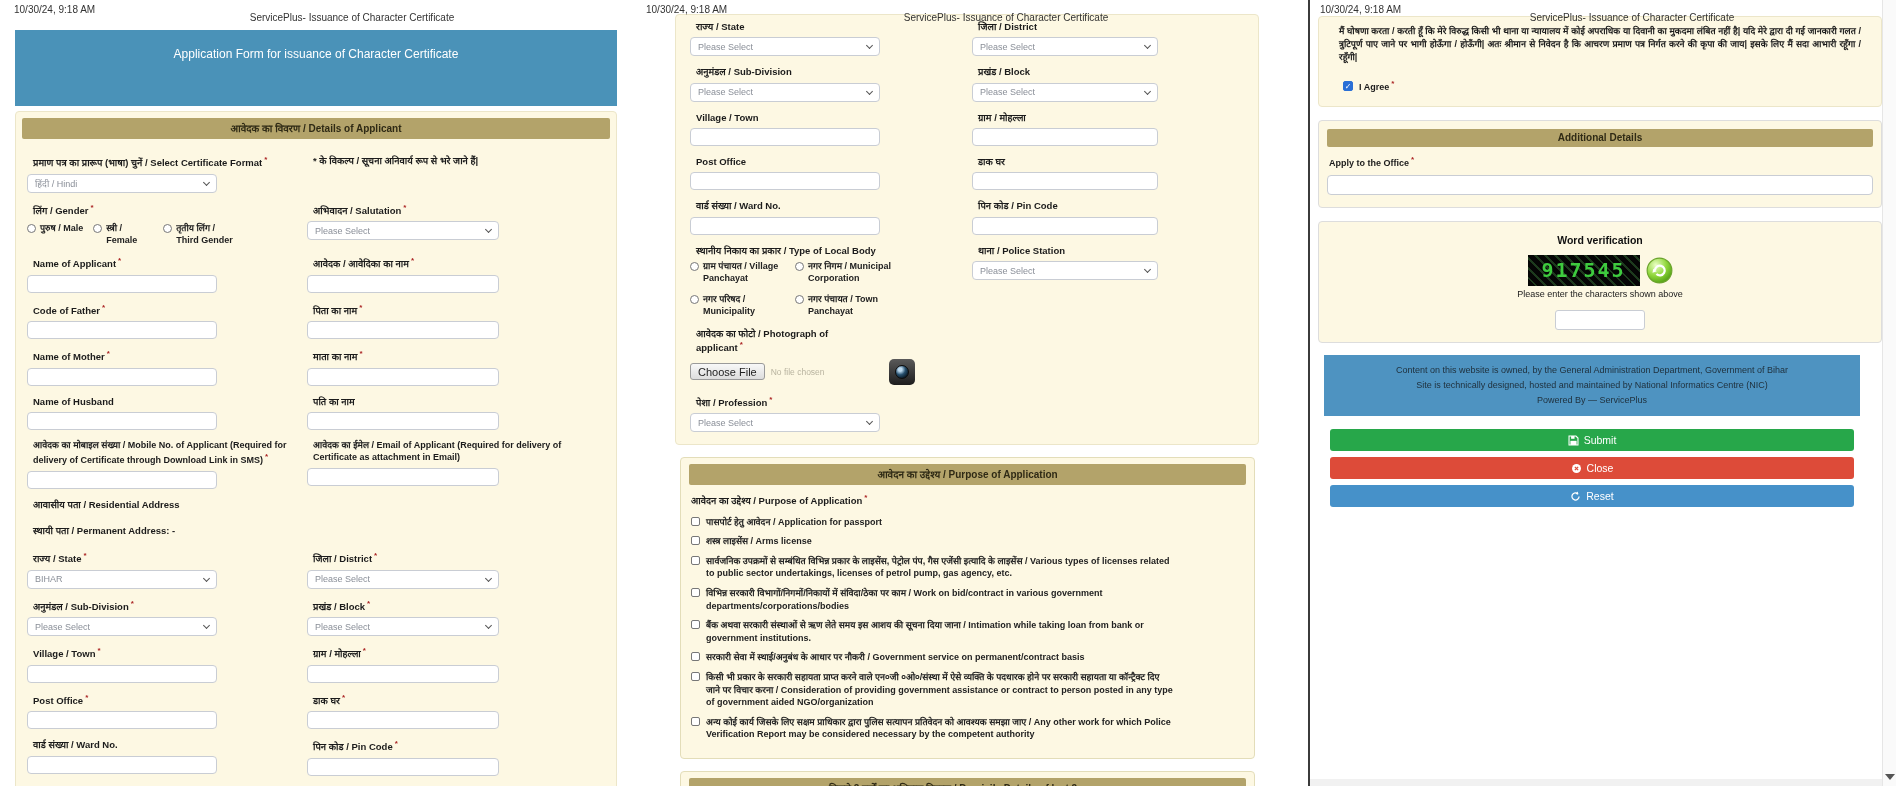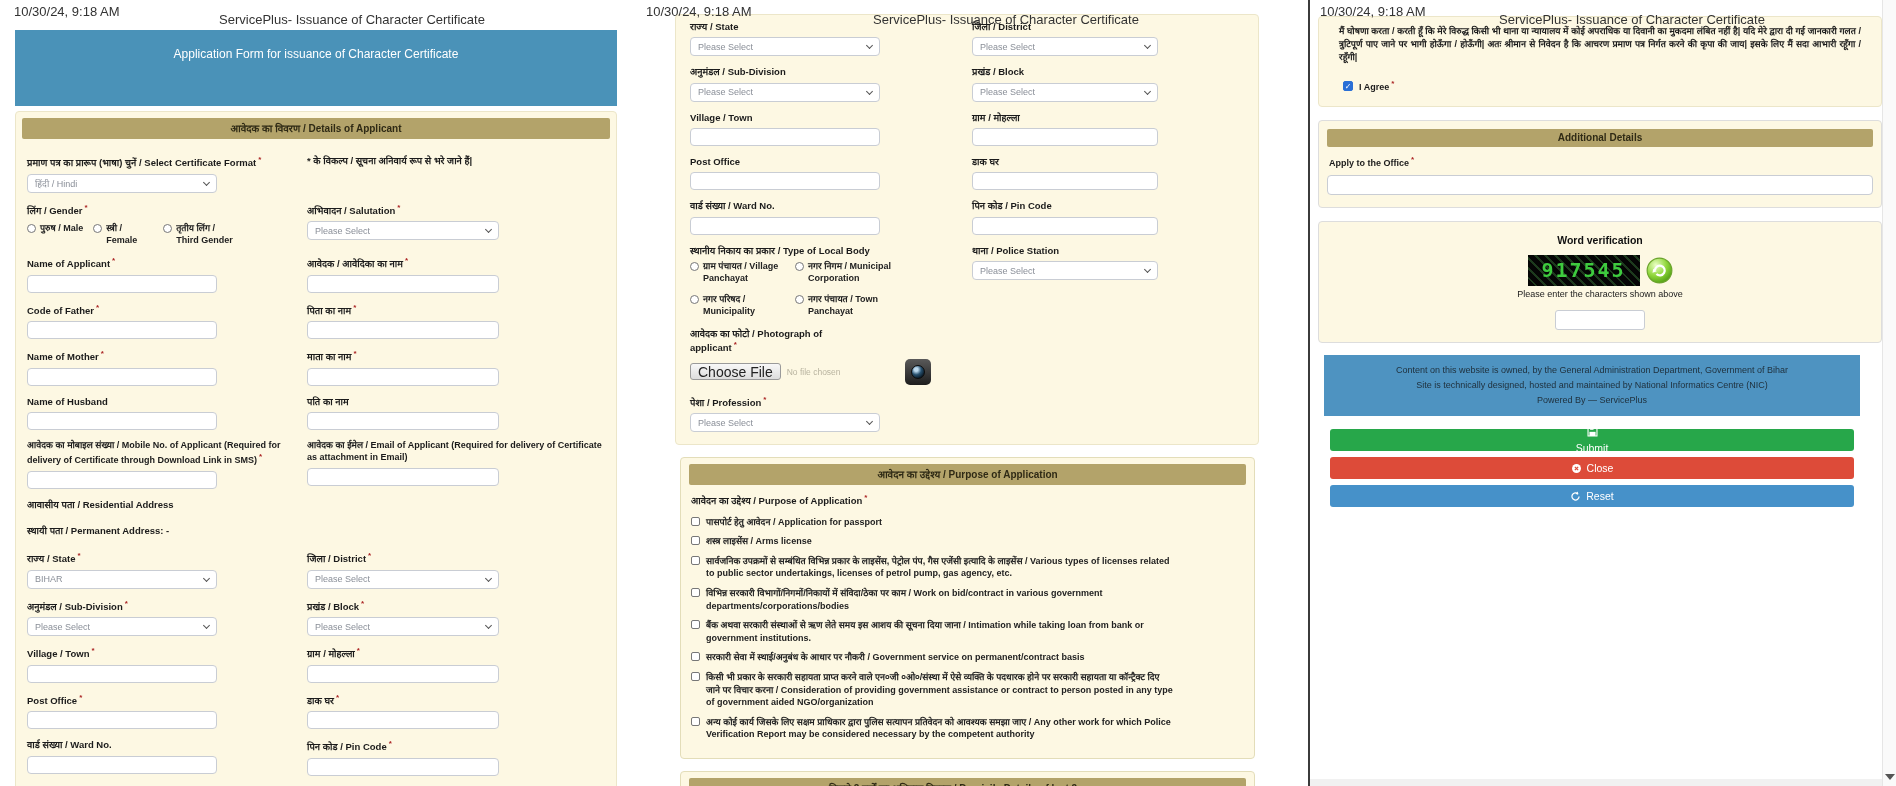--- a/index.html
+++ b/index.html
@@ -5,29 +5,29 @@
   * { margin:0; padding:0; box-sizing:border-box; }
   html,body { width:1896px; height:786px; overflow:hidden; background:#fff;
               font-family:"Liberation Sans","DejaVu Sans",sans-serif; }
   .canvas { position:relative; width:1896px; height:786px; background:#fff; }
 
   .page { position:absolute; top:0; height:786px; overflow:hidden; }
   #page1 { left:0;    width:632px; }
   #page2 { left:632px; width:676px; }
   #page3 { left:1310px; width:572px; }
 
-  .meta { position:relative; height:14px; font-size:13px; color:#333; }
+  .meta { position:relative; height:14px; font-size:10px; color:#333; }
   .meta-date { position:absolute; left:14px; top:4px; }
   .meta-doc { position:absolute; left:50%; transform:translateX(-50%); margin-left:36px; top:12px; white-space:nowrap; }
 
   
   .panel { background:#fdf8e3; border:1px solid #ece6c9; border-radius:4px; }
   .sbar  { background:#b3a36a; color:#2f2a15; text-align:center; font-weight:bold;
            font-size:10px; padding:3px 0 4px; border-radius:2px; margin:6px; }
-  .lbl { font-weight:bold; font-size:9.5px; color:#1b1b1b; line-height:1.3; margin:10px 0 4px; }
+  .lbl { font-weight:bold; font-size:9.5px; color:#1b1b1b; line-height:1.3; margin:10px 6px 4px; }
   .lbl.small { font-size:9px; }
   .req { color:#aa2222; font-size:8px; vertical-align:super; margin-left:2px; }
   .ti { display:block; width:190px; height:18px; border:1px solid #c9cdd4; border-radius:4px;
         background:#fff; font-size:9px; padding:0 5px; outline:none; }
   .select { width:190px; height:19px; border:1px solid #c9cdd4; border-radius:4px; background:#fff;
             display:flex; align-items:center; justify-content:space-between; padding:0 7px; }
   .sel-text { font-size:9px; color:#8a8f98; white-space:nowrap; overflow:hidden; }
   .caret { width:5px; height:5px; border-right:1.3px solid #555; border-bottom:1.3px solid #555;
            transform:rotate(45deg); margin-top:-2px; flex:none; }
   .radio { display:inline-block; width:9px; height:9px; border:1px solid #777; border-radius:50%;
@@ -49,21 +49,21 @@
   .p2block { margin-left:43px; width:584px; }
   #panel2 { padding-bottom:12px; }
   .box { margin:12px 0 0 48px; width:575px; background:#fdf8e3; border:1px solid #e3ddb9; border-radius:4px;
          padding:0 8px 10px 8px; }
   .box .sbar { margin:6px 0; }
   .chk-row { display:flex; gap:6px; margin:0 4px 7px 2px; }
   .chk-label { font-size:9px; color:#222; line-height:1.4; max-width:470px; font-weight:bold; }
   .lb-grid { display:grid; grid-template-columns:105px 130px; row-gap:10px; margin-top:4px; }
   .filebar { display:flex; align-items:center; gap:6px; margin-top:4px; }
   .file-btn { height:17px; border:1px solid #9a9a9a; border-radius:3px; background:linear-gradient(#f8f8f8,#dddddd);
-              font-size:14px; color:#222; padding:0 7px; display:flex; align-items:center; }
+              font-size:11px; color:#222; padding:0 7px; display:flex; align-items:center; }
   .file-none { font-size:8.5px; color:#b9b4a0; }
   .cam { width:26px; height:26px; margin-left:58px; border-radius:5px;
          background:linear-gradient(#5a5a5a,#1d1d1d); display:flex; align-items:center; justify-content:center; }
   .cam-lens { width:14px; height:14px; border-radius:50%; border:1px solid #0c0c0c;
               background:radial-gradient(circle at 35% 30%, #bcd9ee 0 15%, #27506e 45%, #0a1a26 78%); }
 
   
   .p3block { margin-left:8px; width:564px; }
   #decl-panel { margin-top:2px; padding:8px 20px 12px; }
   .decl-text { font-size:9px; font-weight:bold; color:#1b1b1b; line-height:1.45; text-align:justify; }
@@ -506,21 +506,21 @@
       <div class="wv-hint">Please enter the characters shown above</div>
       <input class="wv-input" style="">
     </div>
 
     <div class="foot p3block" style="width:536px;">
       <div>Content on this website is owned, by the General Administration Department, Government of Bihar</div>
       <div>Site is technically designed, hosted and maintained by National Informatics Centre (NIC)</div>
       <div>Powered By — ServicePlus</div>
     </div>
 
-    <div class="btn p3block" id="btn-submit" style="width:524px;flex-direction:column;">
+    <div class="btn p3block" id="btn-submit" style="width:524px;">
       <svg width="11" height="11" viewBox="0 0 16 16">
         <path d="M1.5 1.5h10l3 3v10h-13z" fill="none" stroke="#fff" stroke-width="1.6"></path>
         <rect x="4.5" y="1.5" width="5" height="4" fill="#fff"></rect>
         <rect x="3.5" y="8.5" width="9" height="6" fill="#fff"></rect>
       </svg>
       <span>Submit</span>
     </div>
     <div class="btn p3block" id="btn-close" style="width:524px;">
       <svg width="11" height="11" viewBox="0 0 16 16">
         <circle cx="8" cy="8" r="6.5" fill="#fff"></circle>

